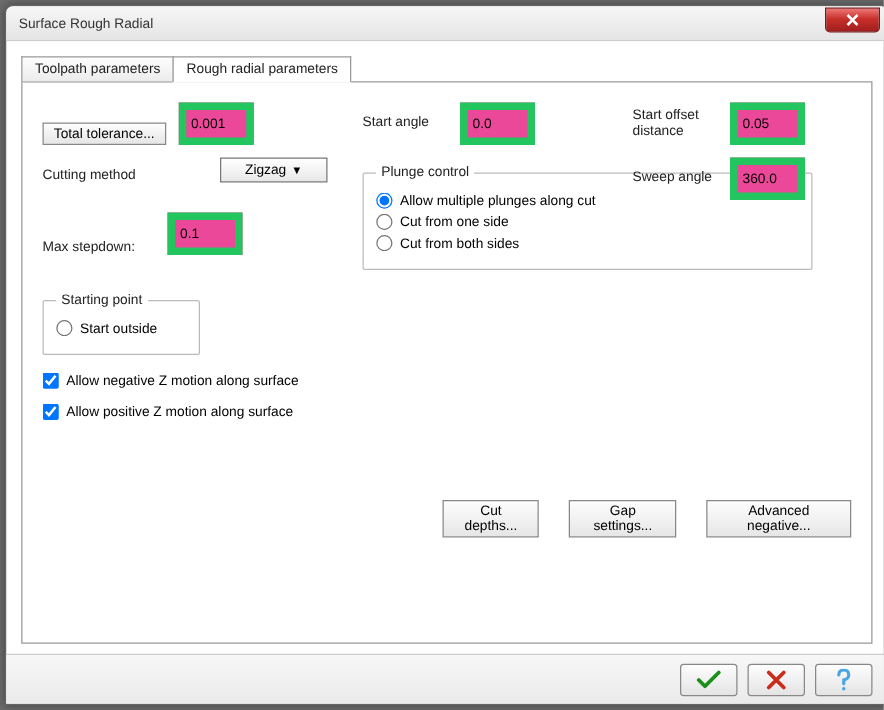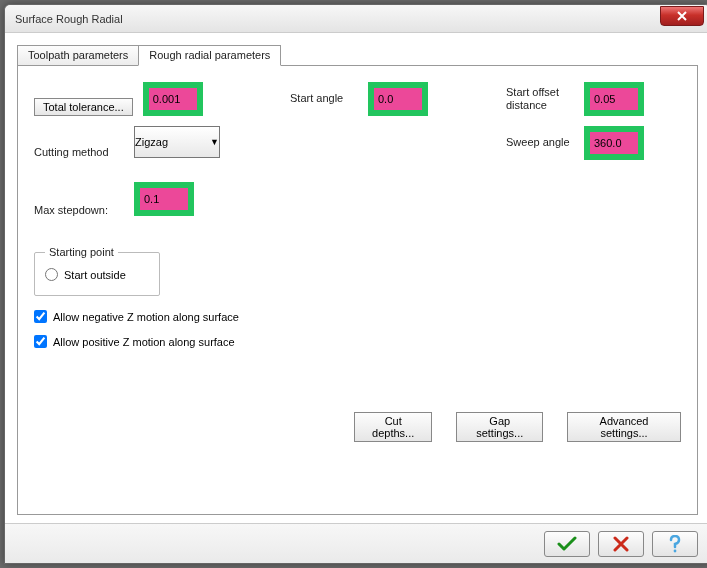--- a/index.html
+++ b/index.html
@@ -69,22 +69,22 @@
   .lbl { color:#222; }
   .ylw {
     background:#ec4899;
     border:6px solid #22c55e;
     padding:11px 4px;
     width:60px; height:18px;
     outline:none;
   }
   .select {
     border:1px solid #777; background:linear-gradient(#fff,#e8e8e8);
-    height:32px; width:86px; display:flex;align-items:center;
-    padding:0 0; justify-content:space-between; cursor:pointer;
+    height:20px; width:86px; display:flex;align-items:center;
+    padding:0 19px; justify-content:space-between; cursor:pointer;margin-left:42px;
   }
   .select .arrow { font-size:9px;}
   fieldset {
     border:1px solid #bbb; border-radius:2px;
     padding:6px 10px 10px; margin:0 0 10px 0;
   }
   legend { padding:0 4px; color:#222;}
   .radio, .check { display:flex; align-items:center; gap:6px; margin:4px 0; cursor:pointer;}
   .radio input, .check input { margin:0; width:13px; height:13px;}
   .three-col { display:grid; grid-template-columns: 240px 200px 200px; gap:4px 16px;}
@@ -164,38 +164,53 @@
             <span>Allow positive Z motion along surface</span>
           </label>
         </div>
 
         <div class="col">
           <div class="lab-input">
             <span class="lbl">Start angle</span>
             <input class="ylw" value="0.0" style="">
           </div>
 
+          <fieldset style="width:360px;margin-top:6px">
+            <legend>Plunge control</legend>
+            <label class="radio">
+              <input type="radio" name="pl" checked="" style="">
+              <span>Allow multiple plunges along cut</span>
+            </label>
+            <label class="radio">
+              <input type="radio" name="pl" style="">
+              <span>Cut from one side</span>
+            </label>
+            <label class="radio">
+              <input type="radio" name="pl" style="">
+              <span>Cut from both sides</span>
+            </label>
+          </fieldset>
         </div>
 
         <div class="col">
           <div class="lab-input">
             <span class="lbl">Start offset distance</span>
             <input class="ylw" value="0.05" style="">
           </div>
           <div class="lab-input">
             <span class="lbl">Sweep angle</span>
             <input class="ylw" value="360.0" style="">
           </div>
         </div>
       </div>
 
       <div class="footer-btns">
         <button class="btn">Cut depths...</button>
         <button class="btn">Gap settings...</button>
-        <button class="btn">Advanced settings...</button>
+        <button class="btn">Advanced negative...</button>
       </div>
 
     </div>
   </div>
 
   <div class="bottom-bar">
     <div class="iconbtn">
       <svg width="20" height="16" viewBox="0 0 20 16">
           <path d="M2 8 L7 13 L18 2" stroke="#1a8f1a" stroke-width="3" fill="none" stroke-linecap="round" stroke-linejoin="round"></path>
         </svg>

